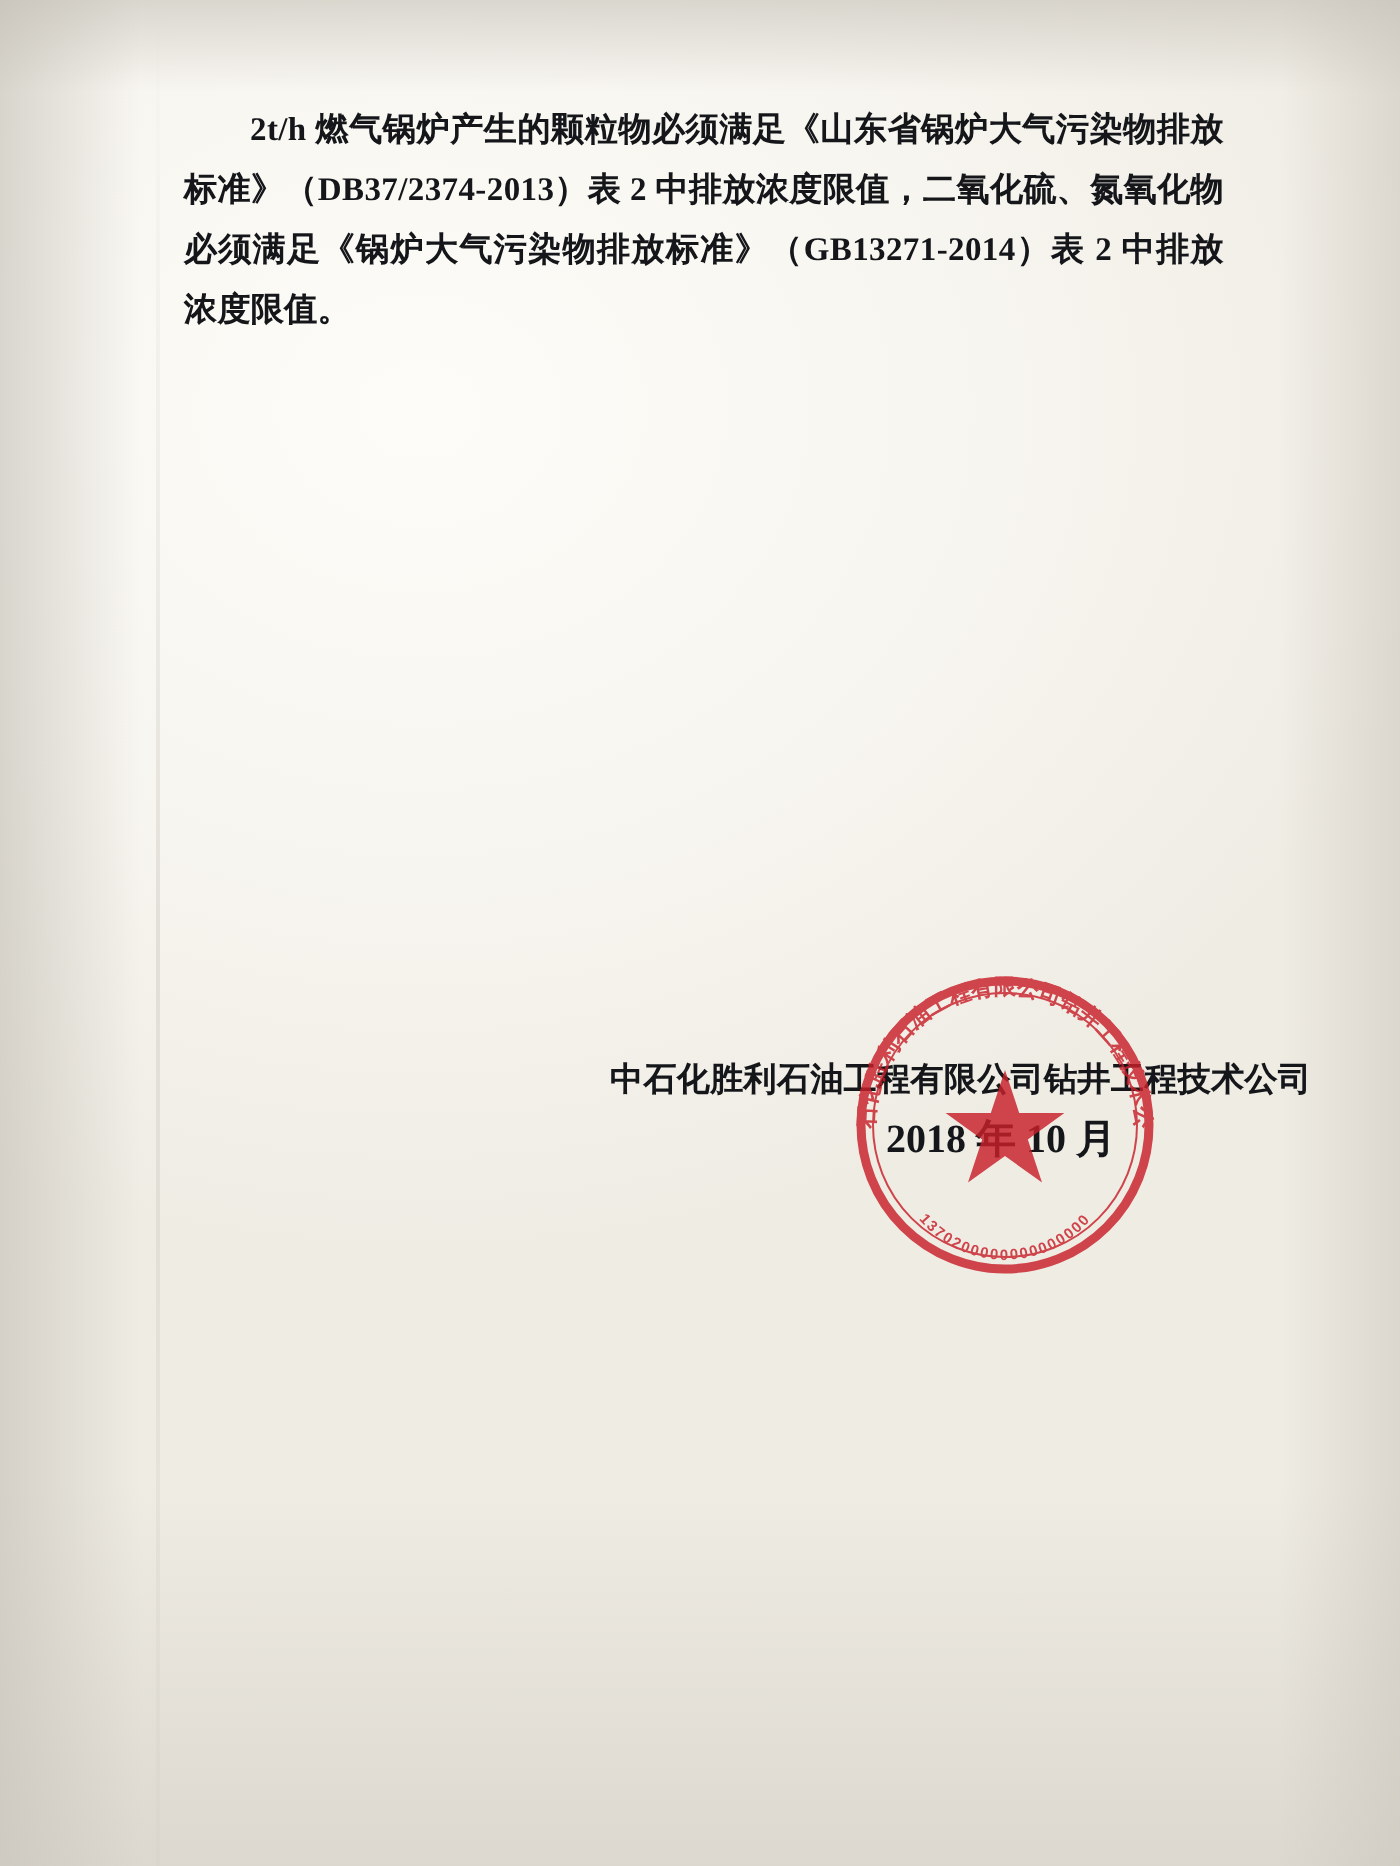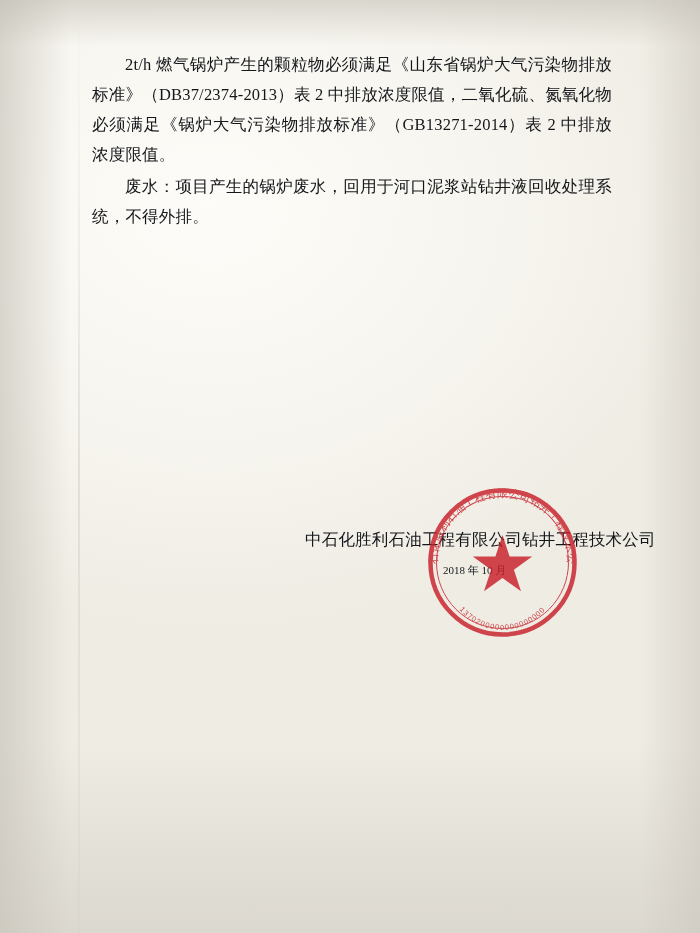--- a/index.html
+++ b/index.html
@@ -16,20 +16,21 @@
 
   
   .page {
     position: relative;
     width: 700px;
     height: 933px;
     background:
       radial-gradient(ellipse 520px 420px at 30% 22%, #fdfcf8 0%, #f7f5ef 55%, #efece4 100%),
       linear-gradient(160deg, #f6f4ee 0%, #f2efe8 40%, #eceae1 100%);
     overflow: hidden;
+    font-weight: bold;
   }
   
   .paper-shade-left {
     position: absolute;
     left: 0; top: 0;
     width: 70px; height: 933px;
     background: linear-gradient(to right, rgba(190,186,176,0.55), rgba(255,255,255,0));
     pointer-events: none;
   }
   .paper-shade-right {
@@ -87,21 +88,21 @@
     text-align: left;
   }
   .sig-line {
     font-size: 16.5px;
     line-height: 30px;
     color: #14161a;
     letter-spacing: 0.2px;
     white-space: nowrap;
   }
   .sig-date {
-    font-size: 11px;
+    font-size: 20px;
     line-height: 30px;
     color: #14161a;
     margin-left: 138px;
     white-space: nowrap;
   }
 
   
   .seal {
     position: absolute;
     left: 415px;
@@ -133,21 +134,20 @@
 <div class="page">
 
   <div class="paper-shade-top"></div>
   <div class="paper-shade-left"></div>
   <div class="paper-shade-right"></div>
   <div class="paper-shade-bottom"></div>
   <div class="paper-crease"></div>
 
   <div class="content">
     <p class="para">2t/h 燃气锅炉产生的颗粒物必须满足《山东省锅炉大气污染物排放标准》（DB37/2374-2013）表 2 中排放浓度限值，二氧化硫、氮氧化物必须满足《锅炉大气污染物排放标准》（GB13271-2014）表 2 中排放浓度限值。</p>
-    <p class="para">废水：项目产生的锅炉废水，回用于河口泥浆站钻井液回收处理系统，不得外排。</p>
   </div>
 
   <div class="signature-block">
     <div class="sig-line">中石化胜利石油工程有限公司钻井工程技术公司</div>
     <div class="sig-date">2018 年 10 月</div>
   </div>
 
   <div class="seal">
     <svg viewBox="0 0 175 175" xmlns="http://www.w3.org/2000/svg">
       <defs>

